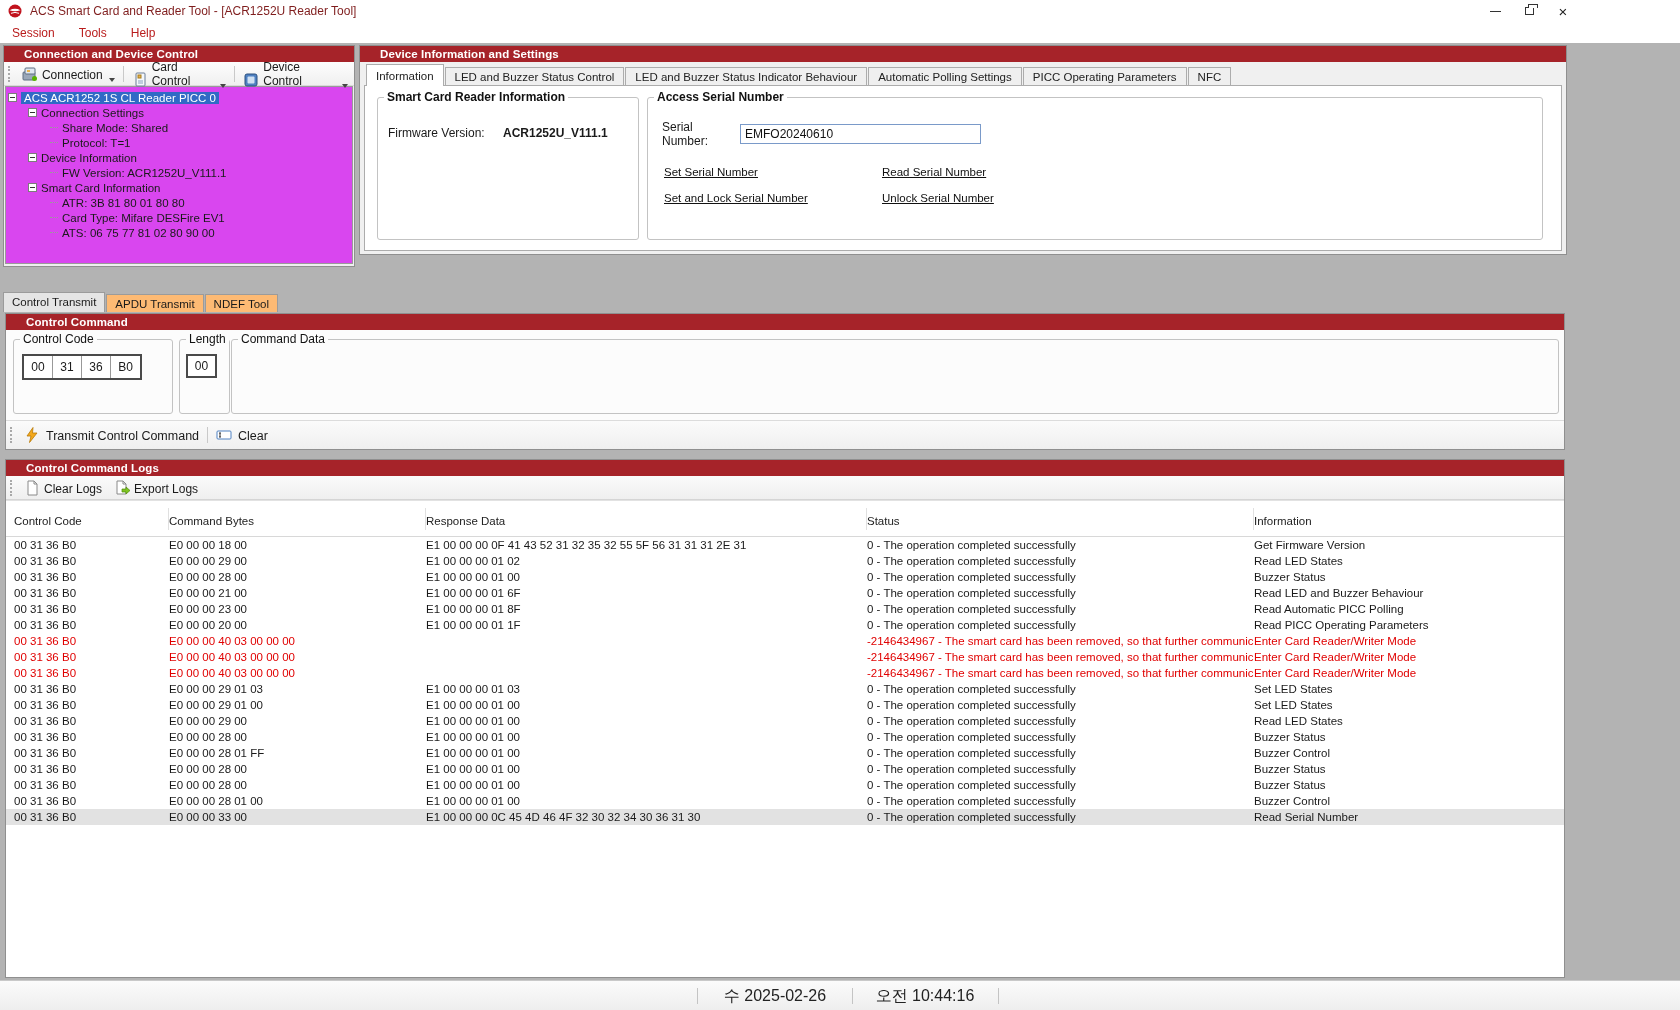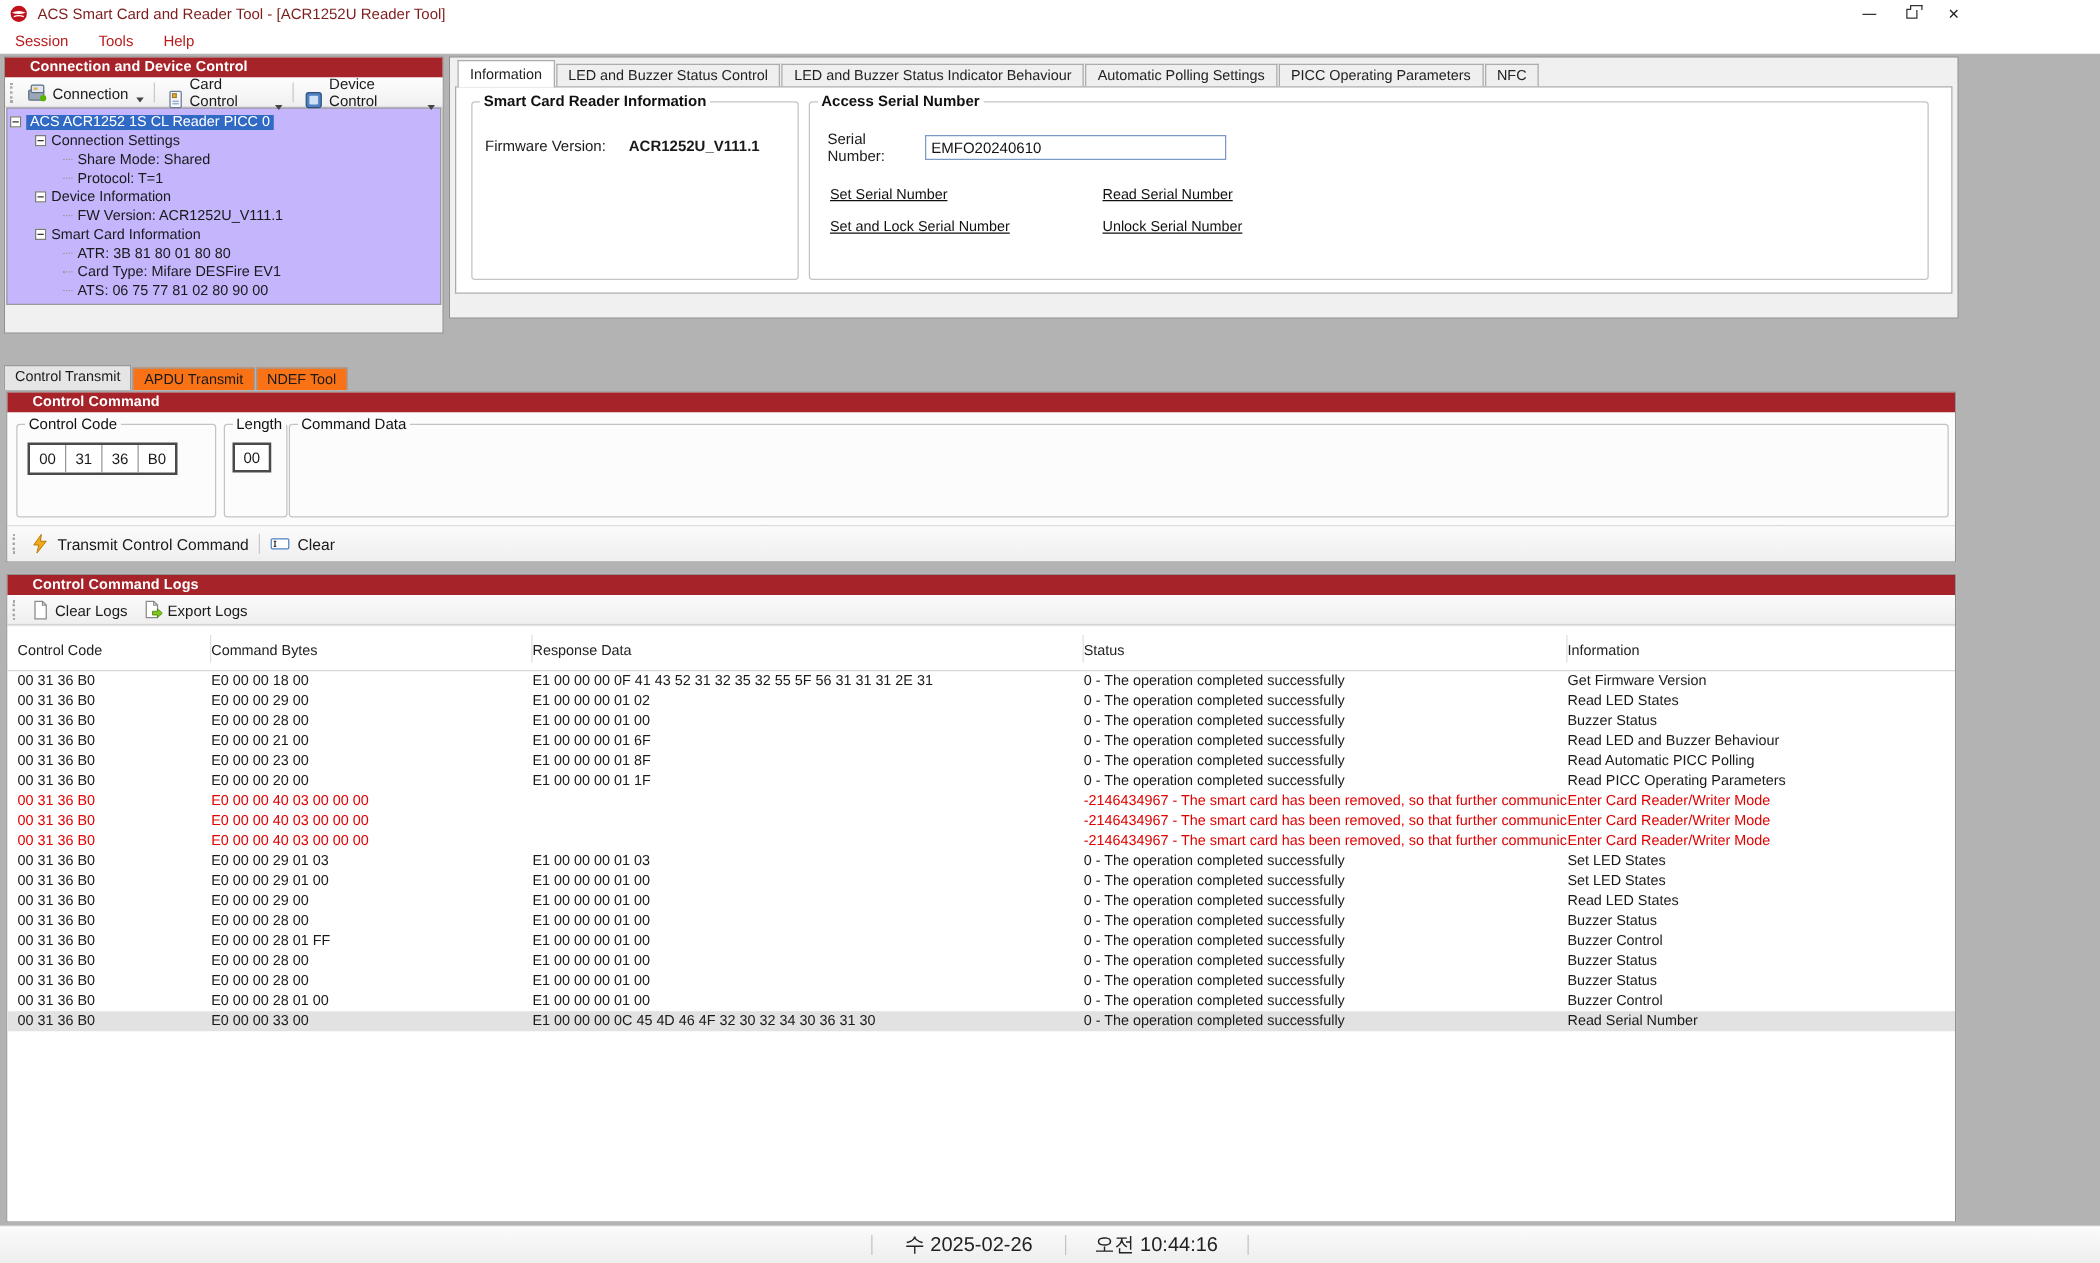--- a/index.html
+++ b/index.html
@@ -28,21 +28,21 @@
 
   .panel { position:absolute; background:#f0f0f0; border:1px solid #8f8f8f; }
 
   
   .left-panel { left:3px; top:2px; width:352px; height:222px; }
   .toolbar { display:flex; align-items:center; height:24px; background:linear-gradient(#fdfdfd,#f0f0f0); border-bottom:1px solid #d9d9d9; padding-left:2px; }
   .grip { width:3px; height:16px; border-left:2px dotted #a9a9a9; margin:0 5px 0 2px; }
   .tb-btn { display:flex; align-items:flex-end; gap:4px; padding:2px 6px; cursor:default; }
   .tb-sep { width:1px; height:16px; background:#c9c9c9; margin:0 2px; }
   .caret { width:0; height:0; border-left:3.5px solid transparent; border-right:3.5px solid transparent; border-top:4px solid #444; margin-left:2px; }
-  .tree { background:#c4b5fd; border:1px solid #9a9a9a; margin:0 1px 1px 1px; height:158px; padding:3px 2px; overflow:hidden; }
+  .tree { background:#d946ef; border:1px solid #9a9a9a; margin:0 1px 1px 1px; height:178px; padding:3px 2px; overflow:hidden; }
   .tree-row { display:flex; align-items:center; height:15px; font-size:11.5px; white-space:nowrap; }
   .expander { width:9px; height:9px; border:1px solid #7c7c7c; background:#fff; position:relative; flex:0 0 9px; margin-right:4px; }
   .expander::before { content:''; position:absolute; left:1px; right:1px; top:3px; height:1px; background:#333; }
   .leaf-dash { width:8px; height:1px; border-top:1px dotted #9a9a9a; margin-right:4px; flex:0 0 8px; }
   .lvl1 { padding-left:20px; }
   .lvl2 { padding-left:42px; }
   .tree-label.selected { background:#316ac5; color:#fff; padding:0 3px; }
 
   
   .right-panel { left:359px; top:2px; width:1208px; height:210px; }
@@ -59,21 +59,21 @@
   .fw-label { width:115px; }
   .fw-value { font-weight:bold; }
   .serial-row { display:flex; align-items:center; margin:16px 0 0 14px; }
   .serial-label { width:78px; }
   .serial-input { width:241px; height:20px; border:1px solid #7a9ac9; padding:1px 4px; font-family:"Liberation Sans", sans-serif; font-size:12px; color:#111; background:#fff; }
   .links-grid { position:absolute; left:16px; top:62px; display:grid; grid-template-columns:218px auto; grid-row-gap:14px; }
   .links-grid a { color:#111; text-decoration:underline; font-size:11.5px; cursor:pointer; }
 
   
   .transmit-tabs { position:absolute; left:3px; top:249px; display:flex; align-items:flex-end; height:20px; }
-  .ttab { padding:3px 8px; font-size:11.5px; border:1px solid #9b9b9b; border-bottom:none; background:#f97316; height:18px; margin-right:1px; }
+  .ttab { padding:3px 8px; font-size:11.5px; border:1px solid #9b9b9b; border-bottom:none; background:#fdba74; height:18px; margin-right:1px; }
   .ttab.active { background:#e5e5e5; height:20px; z-index:2; }
 
   
   .cc-panel { left:5px; top:270px; width:1560px; height:137px; background:#fafafa; }
   .cc-body { position:relative; height:90px; background:#fcfcfc; }
   .gb-code   { left:7px;  top:2px; width:160px; height:82px; }
   .gb-length { left:173px; top:2px; width:46px;  height:82px; }
   .gb-data   { left:225px; top:2px; width:1328px; height:82px; }
   .code-cells { display:flex; border:2px solid #4a4a4a; width:fit-content; margin:8px 0 0 8px; background:#fff; }
   .code-cell { width:29px; height:22px; display:flex; align-items:center; justify-content:center; border-right:1px solid #999; font-size:12px; }
@@ -211,20 +211,21 @@
           <span class="tree-label">Card Type: Mifare DESFire EV1</span>
         </div>
         <div class="tree-row lvl2">
           <span class="leaf-dash"></span>
           <span class="tree-label">ATS: 06 75 77 81 02 80 90 00</span>
         </div>
       </div>
     </div>
 
     <div class="panel right-panel">
+      <div class="redbar">Device Information and Settings</div>
       <div class="tabstrip">
         <span class="tab active">Information</span>
         <span class="tab">LED and Buzzer Status Control</span>
         <span class="tab">LED and Buzzer Status Indicator Behaviour</span>
         <span class="tab">Automatic Polling Settings</span>
         <span class="tab">PICC Operating Parameters</span>
         <span class="tab">NFC</span>
       </div>
       <div class="tab-content">
         <fieldset class="groupbox gb-reader">

